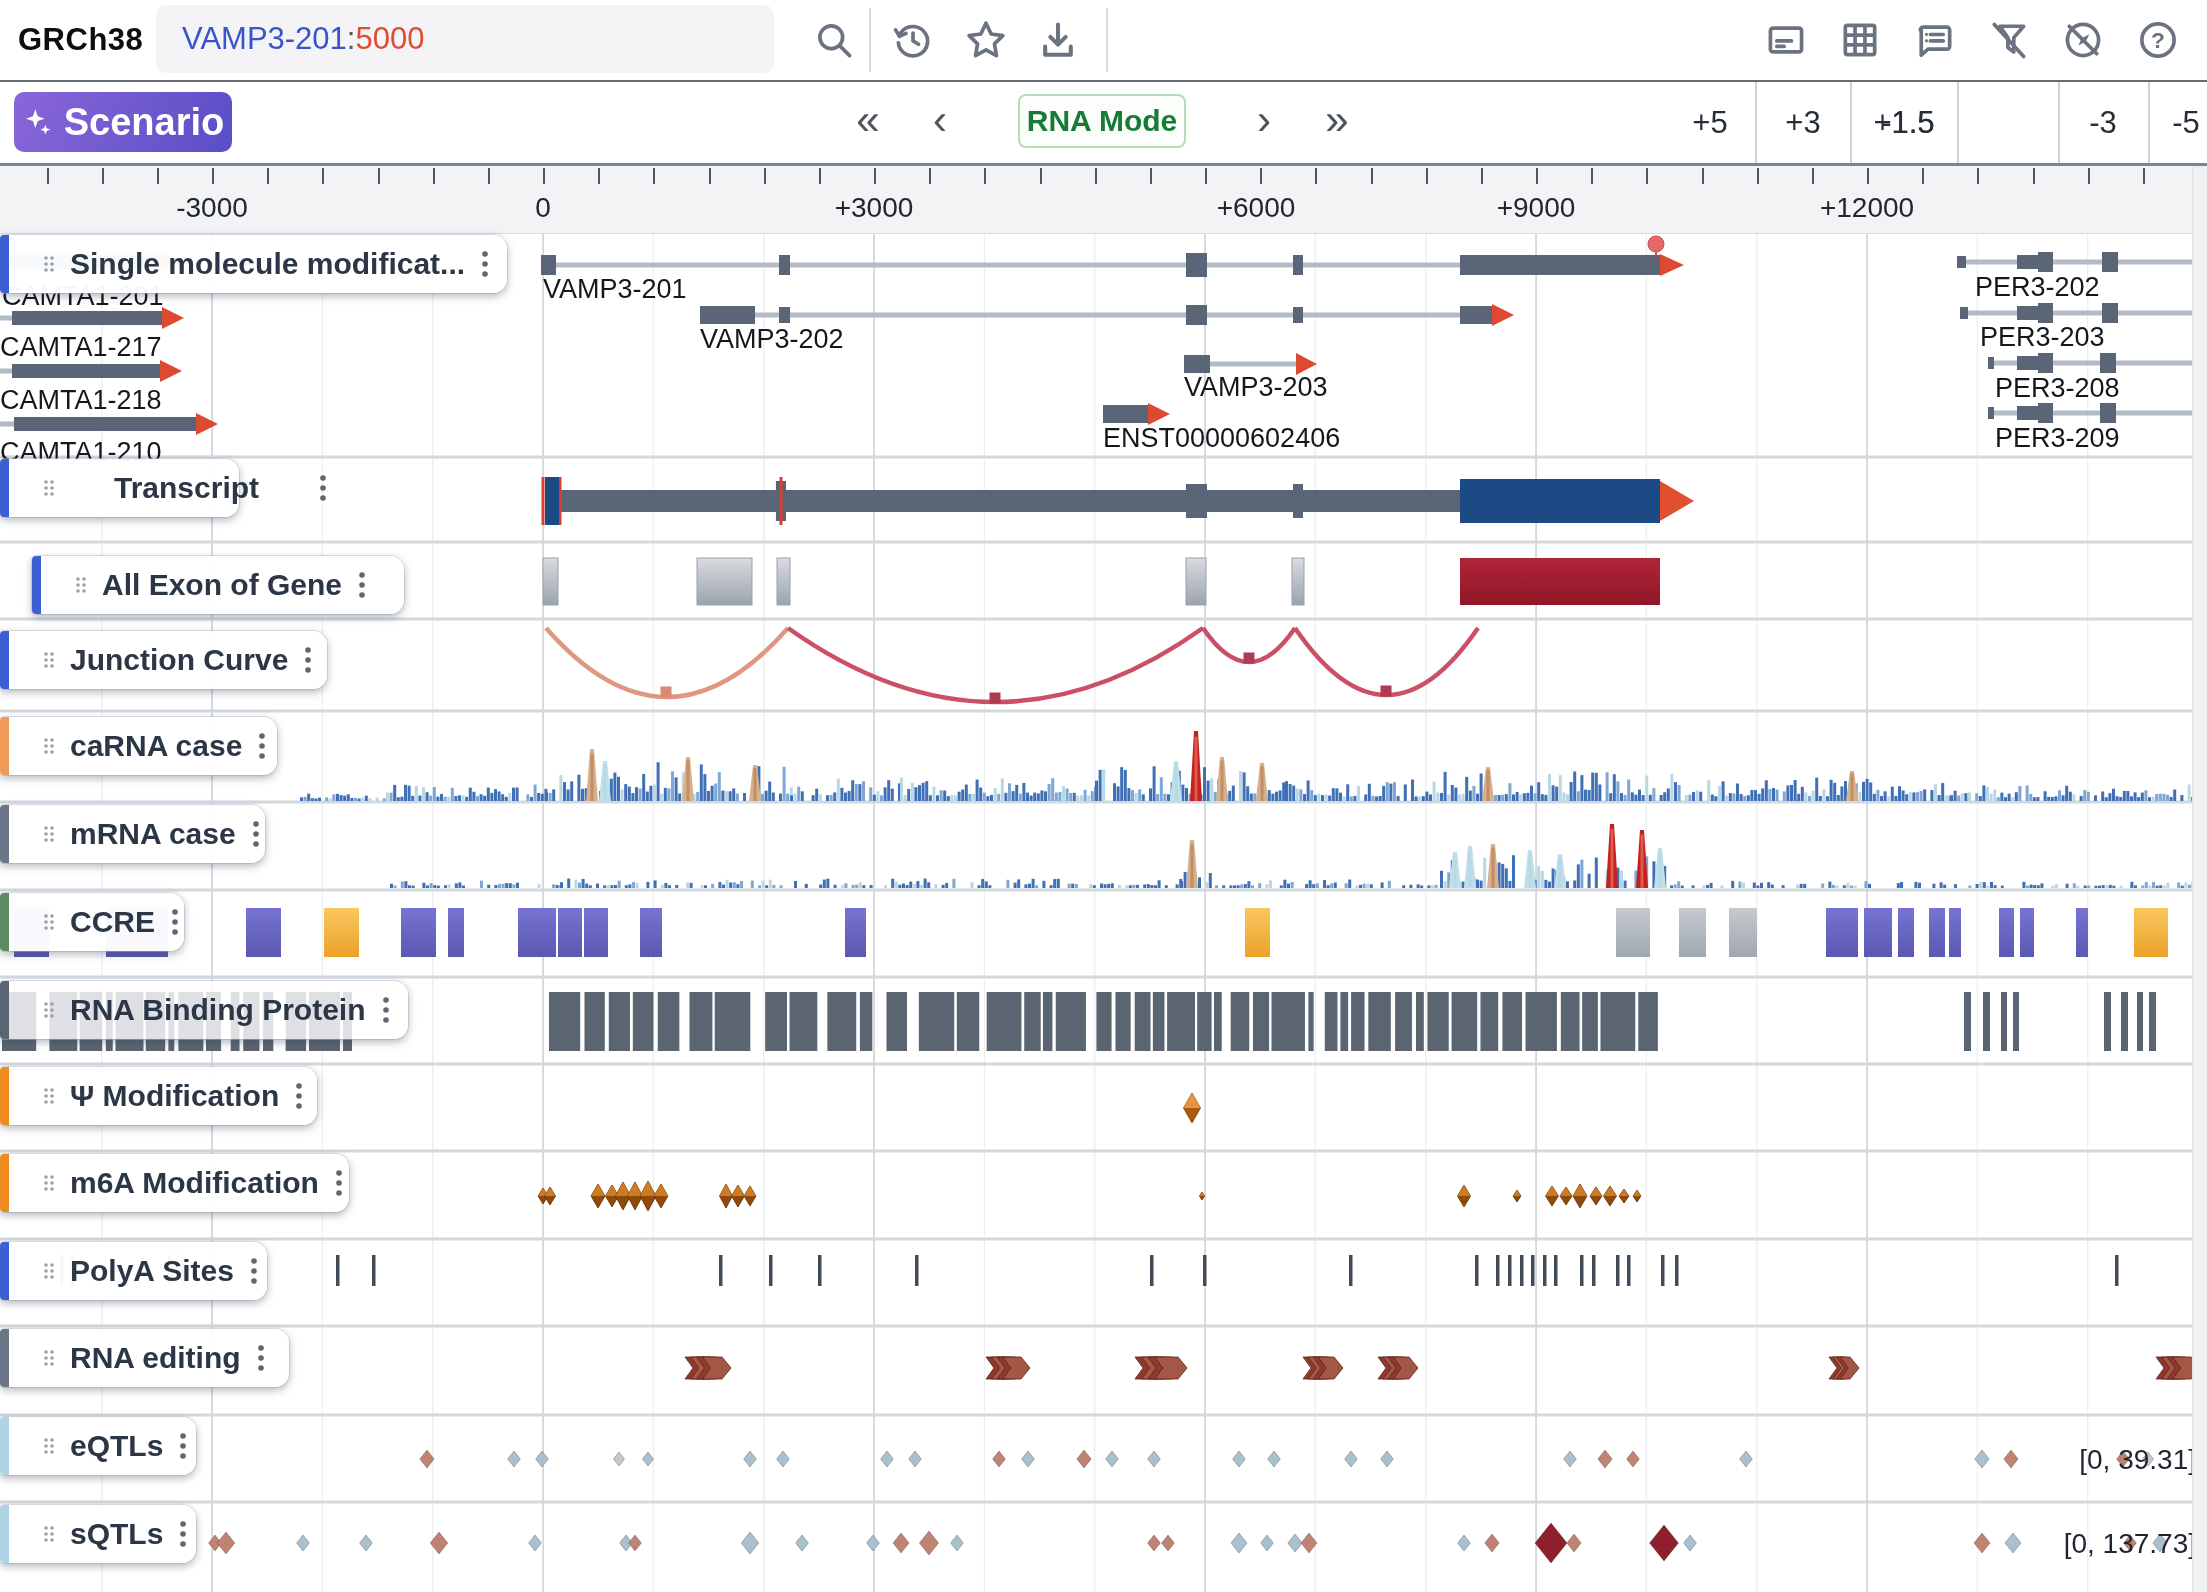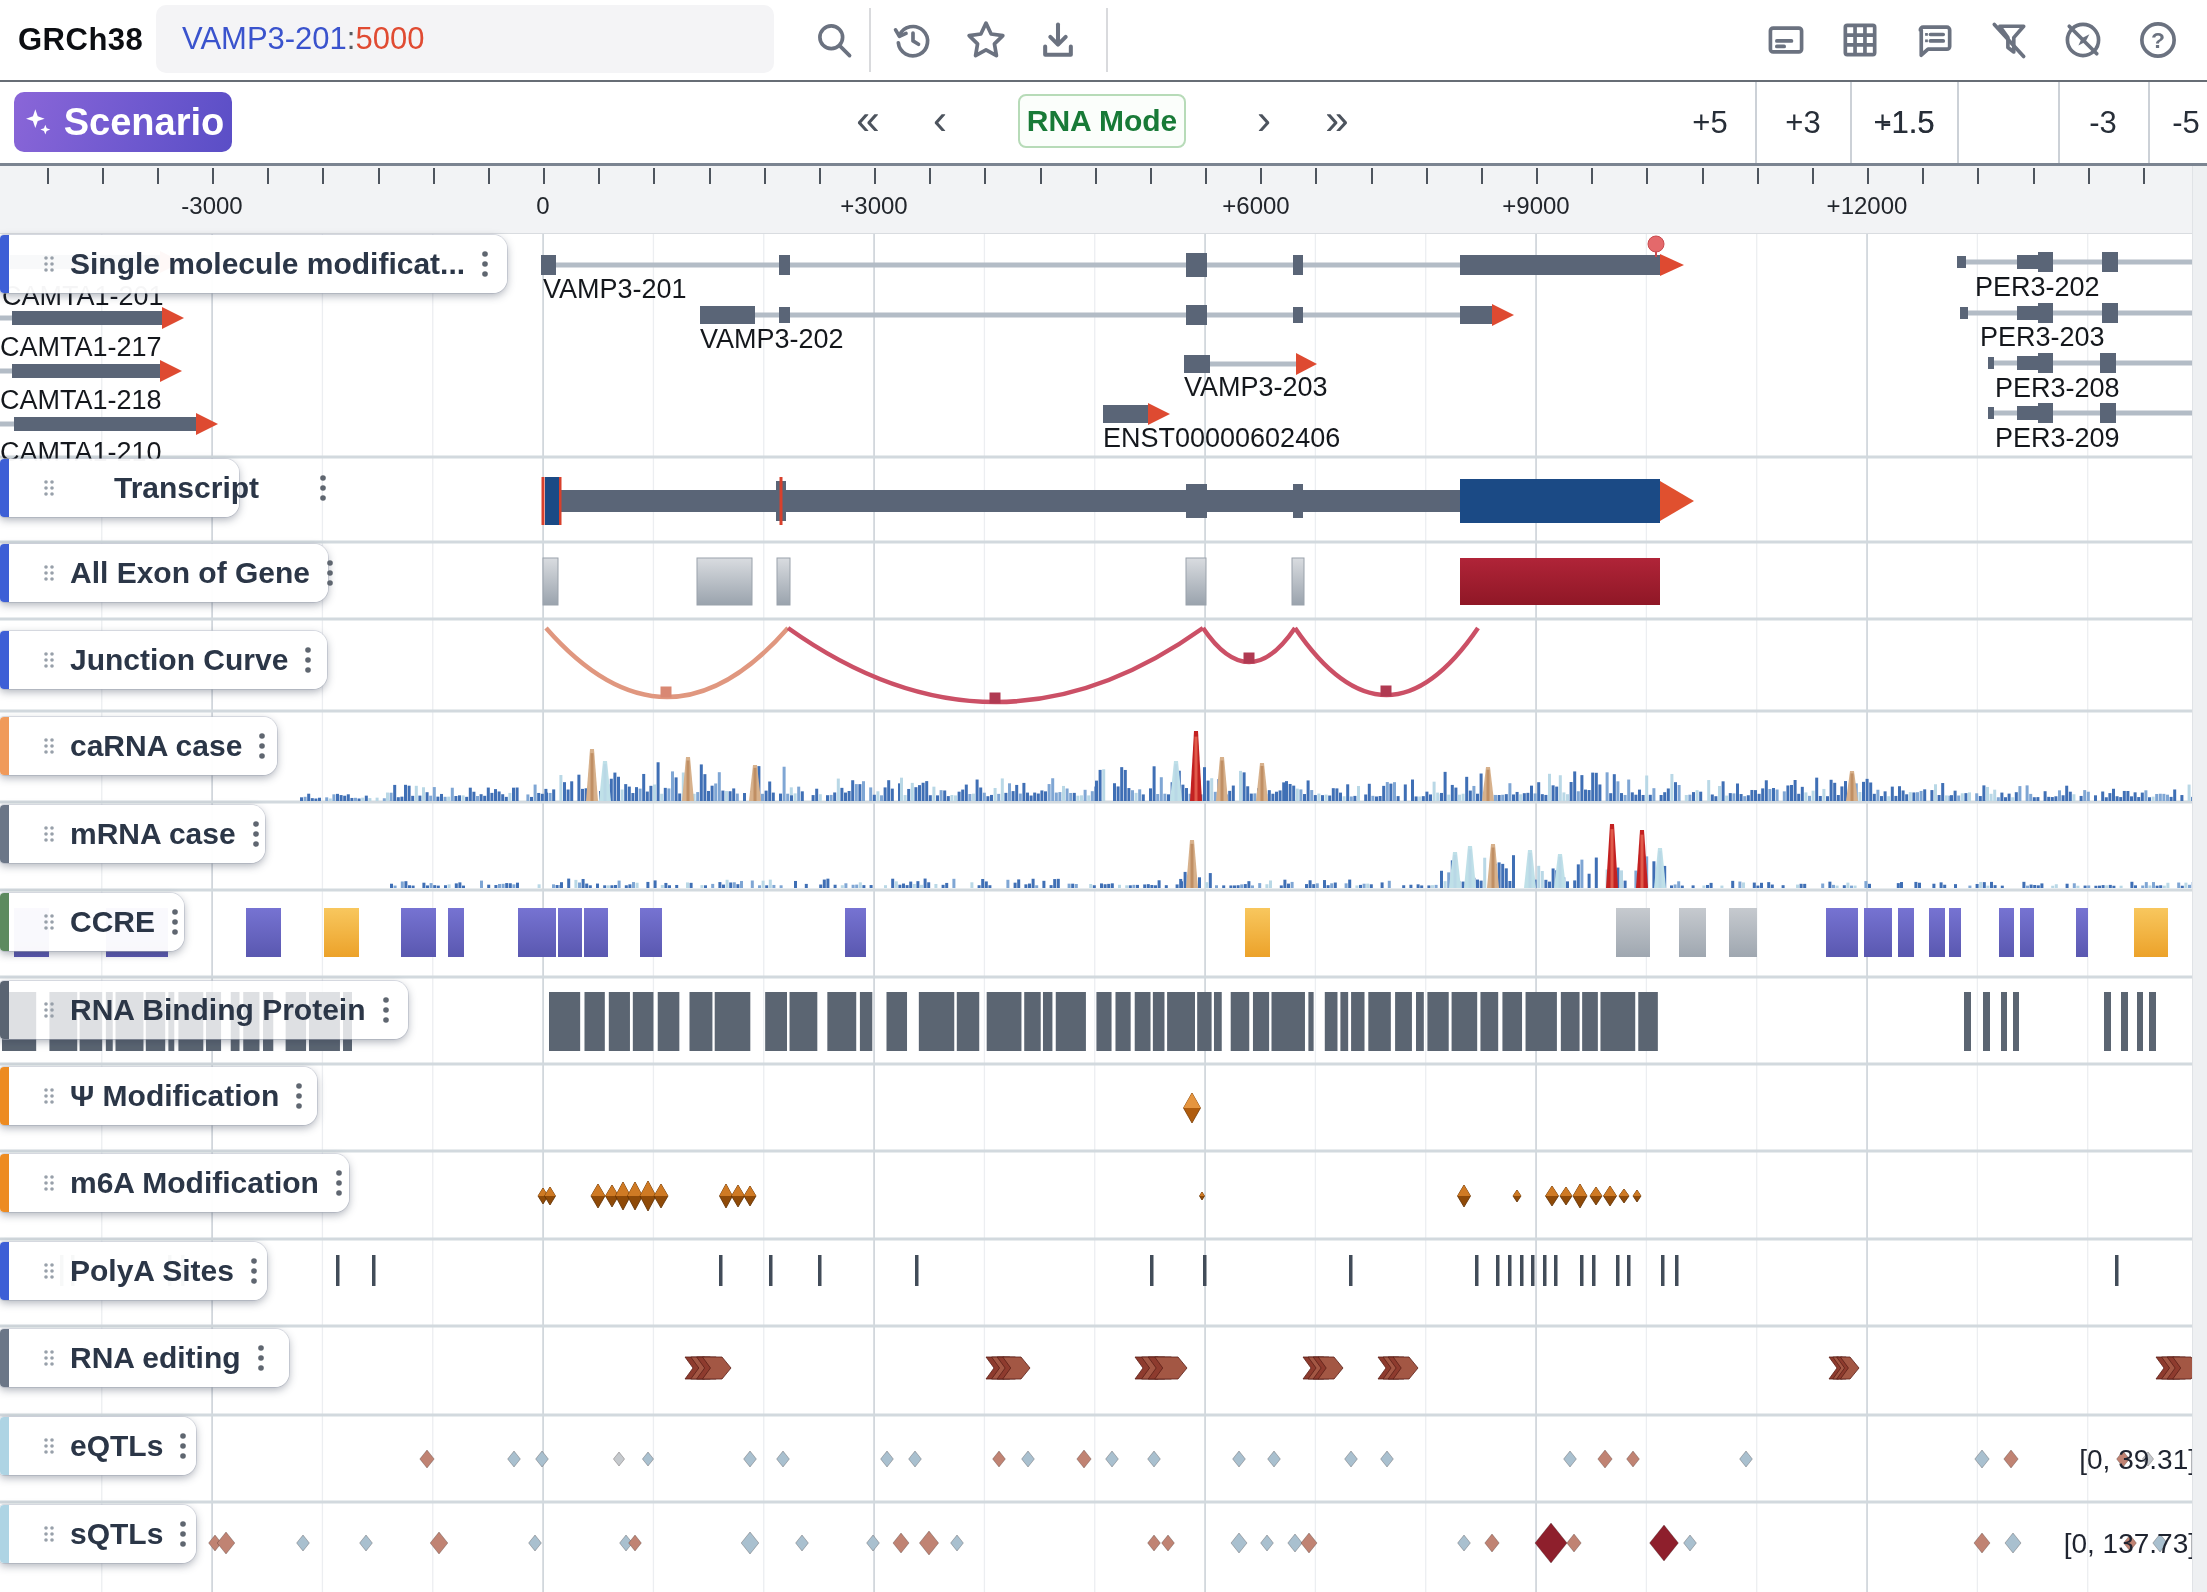--- a/index.html
+++ b/index.html
@@ -21,21 +21,21 @@
     background:linear-gradient(110deg,#8a66d8 0%,#6f59cf 55%,#5a4ec6 100%);display:flex;align-items:center;justify-content:center;gap:10px;}
   .scenario-btn span{color:#fff;font-size:38px;font-weight:700;}
   .nav-arrow{position:absolute;top:6px;transform:translateX(-50%);font-size:42px;color:#4d545e;cursor:pointer;line-height:64px;}
   .mode-badge{position:absolute;left:1018px;top:12px;width:168px;height:54px;background:#fbfefb;border:2px solid #b7dbb8;border-radius:8px;
     display:flex;align-items:center;justify-content:center;font-size:30px;font-weight:700;color:#187a37;box-sizing:border-box;cursor:pointer;}
   .zoom-sep{position:absolute;top:0;width:2px;height:81px;background:#ccd1d7;}
   .zoom-btn{position:absolute;top:0;height:81px;transform:translateX(-50%);display:flex;align-items:center;font-size:31px;color:#272e38;cursor:pointer;}
   
   .ruler{position:absolute;left:0;top:166px;width:2207px;height:67px;background:#f2f3f5;border-bottom:1px solid #d9dce0;z-index:5;}
   .ruler .tick{position:absolute;top:2px;width:2px;background:#4e555e;}
-  .ruler .rlabel{position:absolute;top:26px;transform:translateX(-50%);font-size:24px;color:#22262c;}
+  .ruler .rlabel{position:absolute;top:26px;transform:translateX(-50%);font-size:28px;color:#22262c;}
   
   .pill{position:absolute;left:0;height:58px;background:rgba(255,255,255,.96);border-radius:4px 14px 14px 4px;
     box-shadow:0 3px 9px rgba(45,55,75,.38),0 0 0 1px rgba(205,210,220,.55);display:flex;align-items:center;z-index:10;box-sizing:border-box;cursor:grab;padding-left:18px;}
   .pill .accent{position:absolute;left:0;top:0;bottom:0;width:9px;border-radius:4px 0 0 4px;}
   .pill .dots{margin-left:24px;flex:none;}
   .pill .plabel{margin-left:14px;font-size:30px;font-weight:700;color:#2b3647;white-space:nowrap;}
   .pill .kebab{margin-left:16px;margin-right:14px;flex:none;cursor:pointer;}
   .scrollstrip{position:absolute;right:0;top:166px;width:14px;height:1426px;background:#eef0f2;border-left:1px solid #e0e3e6;z-index:15;}
 </style>
 </head>
@@ -1432,21 +1432,21 @@
           <circle cx="4" cy="16" r="1.8" fill="#98a0aa"></circle>
           <circle cx="10" cy="16" r="1.8" fill="#98a0aa"></circle>
         </svg>
         <span class="plabel">Transcript</span>
         <svg width="8" height="30" class="kebab">
           <circle cx="4" cy="5" r="2.8" fill="#5f6670"></circle>
           <circle cx="4" cy="15" r="2.8" fill="#5f6670"></circle>
           <circle cx="4" cy="25" r="2.8" fill="#5f6670"></circle>
         </svg>
       </div>
-      <div class="pill" style="top: 544px; width: 328px;">
+      <div class="pill" style="top: 556px; width: 372px; margin-left: 32px;">
         <div class="accent" style="background: rgb(61, 95, 214);"></div>
         <svg width="14" height="20" class="dots">
           <circle cx="4" cy="4" r="1.8" fill="#98a0aa"></circle>
           <circle cx="10" cy="4" r="1.8" fill="#98a0aa"></circle>
           <circle cx="4" cy="10" r="1.8" fill="#98a0aa"></circle>
           <circle cx="10" cy="10" r="1.8" fill="#98a0aa"></circle>
           <circle cx="4" cy="16" r="1.8" fill="#98a0aa"></circle>
           <circle cx="10" cy="16" r="1.8" fill="#98a0aa"></circle>
         </svg>
         <span class="plabel">All Exon of Gene</span>

